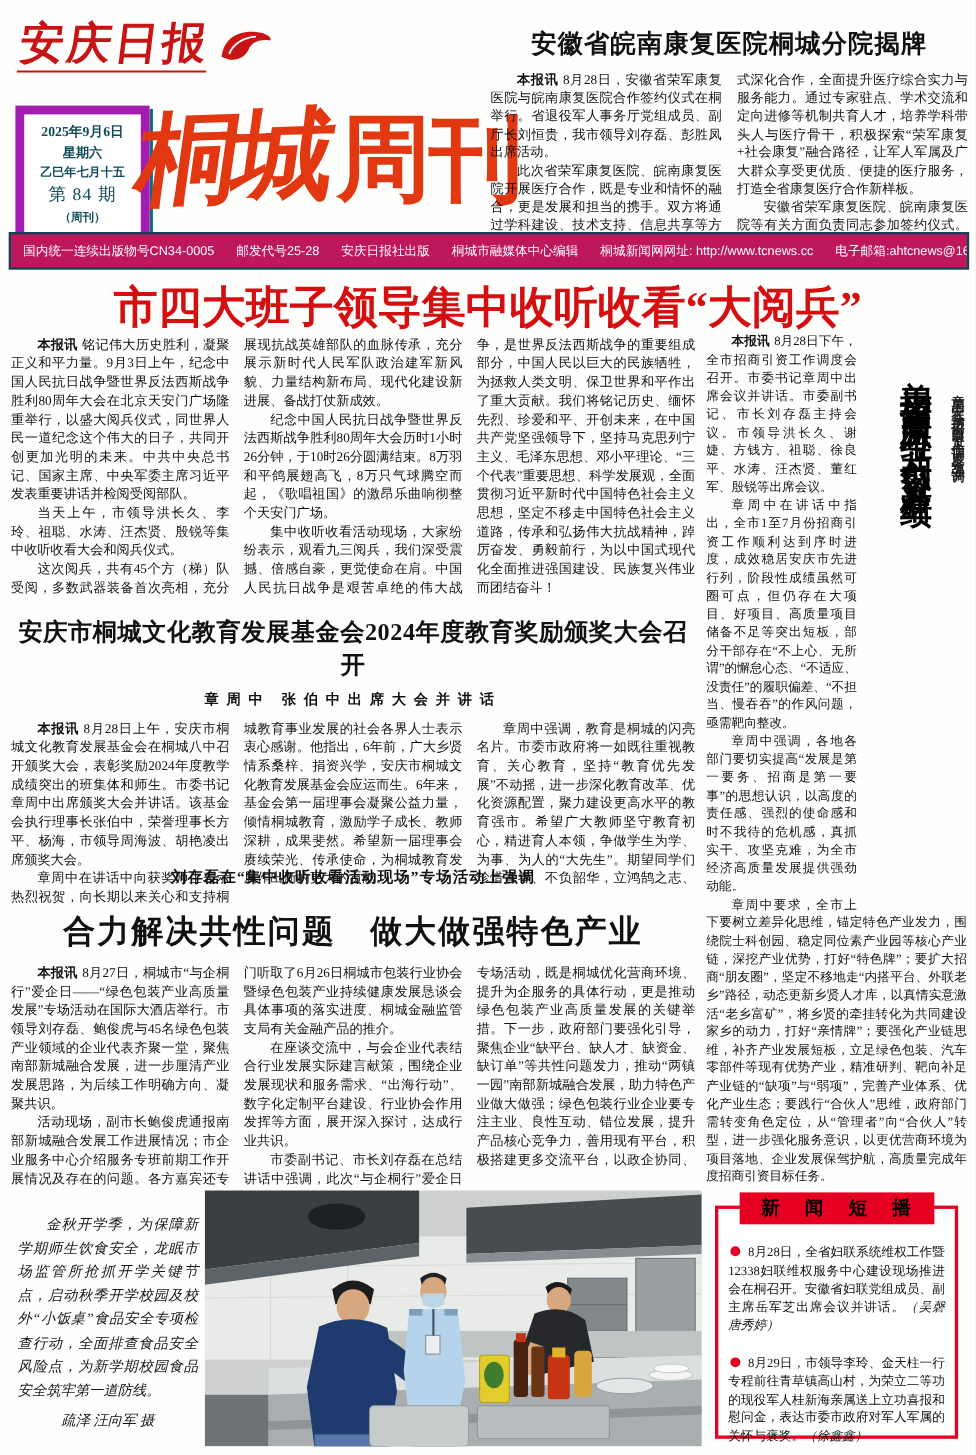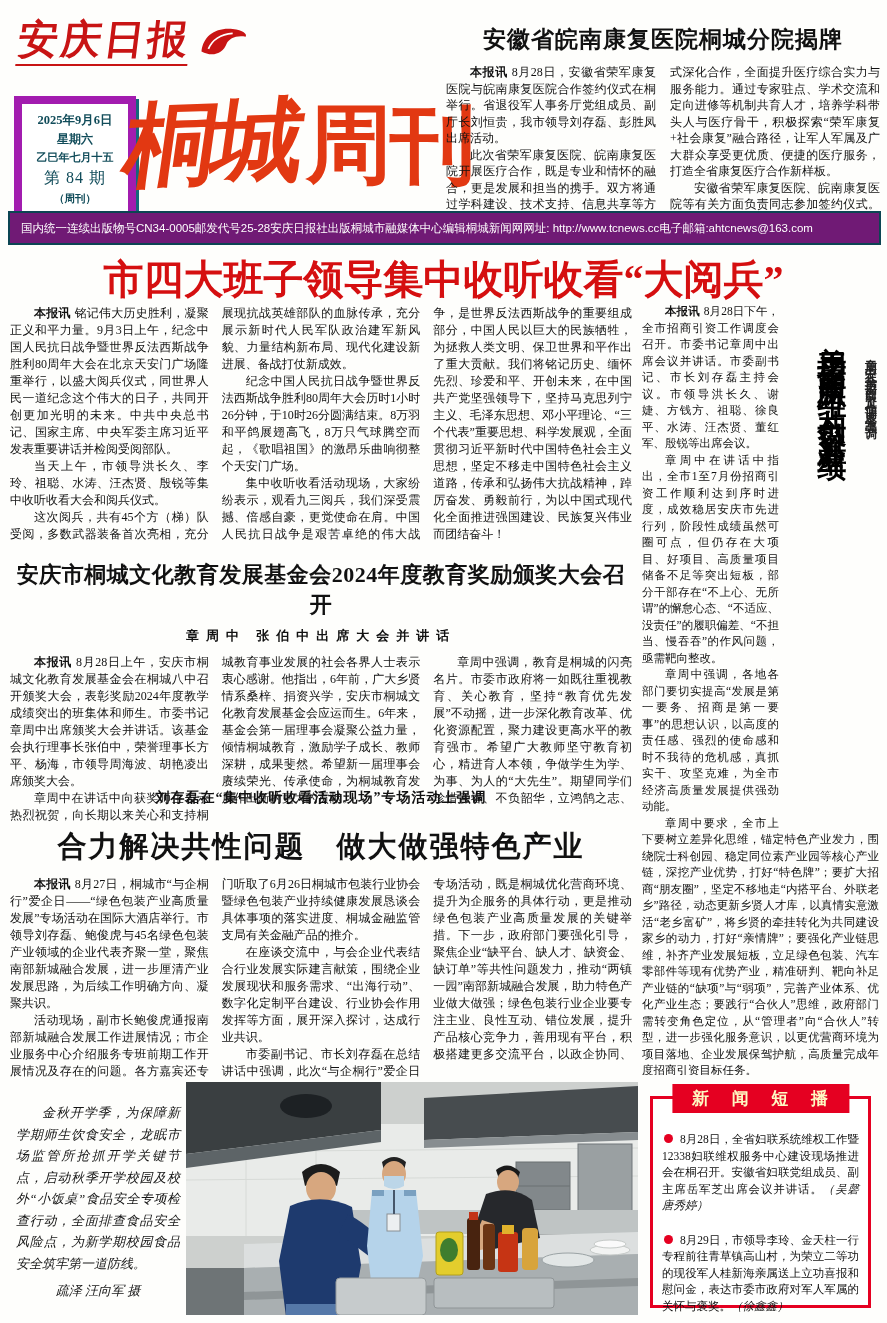--- a/index.html
+++ b/index.html
@@ -29,23 +29,23 @@
                   display:inline-block; letter-spacing:-6px; margin-right:4px; }
   .weekly-part2 { font-size:86px; font-weight:900; display:inline-block; letter-spacing:-2px;
                   font-family:"Liberation Sans","DejaVu Sans",sans-serif; }
 
   .tr-article { position:absolute; left:446px; top:24px; width:434px; }
   .tr-title { text-align:center; font-size:23px; font-weight:900; letter-spacing:1px; margin-bottom:9px; }
   .tr-body { column-count:2; column-gap:14px; column-fill:auto; height:152px; overflow:hidden;
              font-size:12px; line-height:16.5px; text-align:justify; }
 
   .info-bar { position:absolute; left:8px; top:211px; width:847px; height:30px;
-              background:#701a75; border:2px solid #0c4553; color:#fff;
+              background:#be185d; border:2px solid #0c4553; color:#fff;
               font-family:"Liberation Sans","DejaVu Sans",sans-serif; font-size:11.5px;
-              display:flex; align-items:center; padding:0 11px; white-space:nowrap; overflow:hidden; }
+              display:flex; align-items:center; gap:20px; padding:0 11px; white-space:nowrap; overflow:hidden; }
 
   
   .main-headline { position:absolute; left:0; top:252px; width:887px; text-align:center;
                    color:#d50f10; font-size:40px; font-weight:900; letter-spacing:0px; }
 
   
   .body-3col { column-count:3; column-gap:13px; column-fill:auto; overflow:hidden;
                font-size:12px; line-height:17px; text-align:justify; }
   .para { margin:0; text-indent:2em; }
   .lead { font-weight:bold; margin-right:4px; }
@@ -76,21 +76,21 @@
   
   .caption-block { position:absolute; left:16px; top:1102px; width:164px;
                    font-size:13px; line-height:21.5px; font-style:italic; text-align:justify; color:#151515; }
   .caption-credit { margin-top:6px; text-align:center; font-style:italic; font-size:13px; }
 
   .photo-block { position:absolute; left:186px; top:1082px; width:452px; height:233px; overflow:hidden; }
 
   .briefs-box { position:absolute; left:650px; top:1096px; width:221px; height:212px;
                 border:3px solid #e50021; background:#fff; padding:22px 9px 6px; box-sizing:border-box; }
   .briefs-title { position:absolute; top:-15px; left:50%; transform:translateX(-50%);
-                  background:#e50021; color:#fef9c3; font-size:17px; font-weight:bold; letter-spacing:9px;
+                  background:#e50021; color:#000000; font-size:17px; font-weight:bold; letter-spacing:9px;
                   padding:3px 12px 3px 20px; white-space:nowrap;
                   font-family:"Liberation Sans","DejaVu Sans",sans-serif; }
   .brief-item { font-size:11.5px; line-height:16.5px; text-align:justify; margin:10px 0 18px; }
   .brief-dot { display:inline-block; width:9px; height:9px; border-radius:50%; background:#e50021;
                margin-right:7px; margin-left:2px; }
   .brief-byline { font-style:italic; }
 </style>
 </head>
 <body>
 

